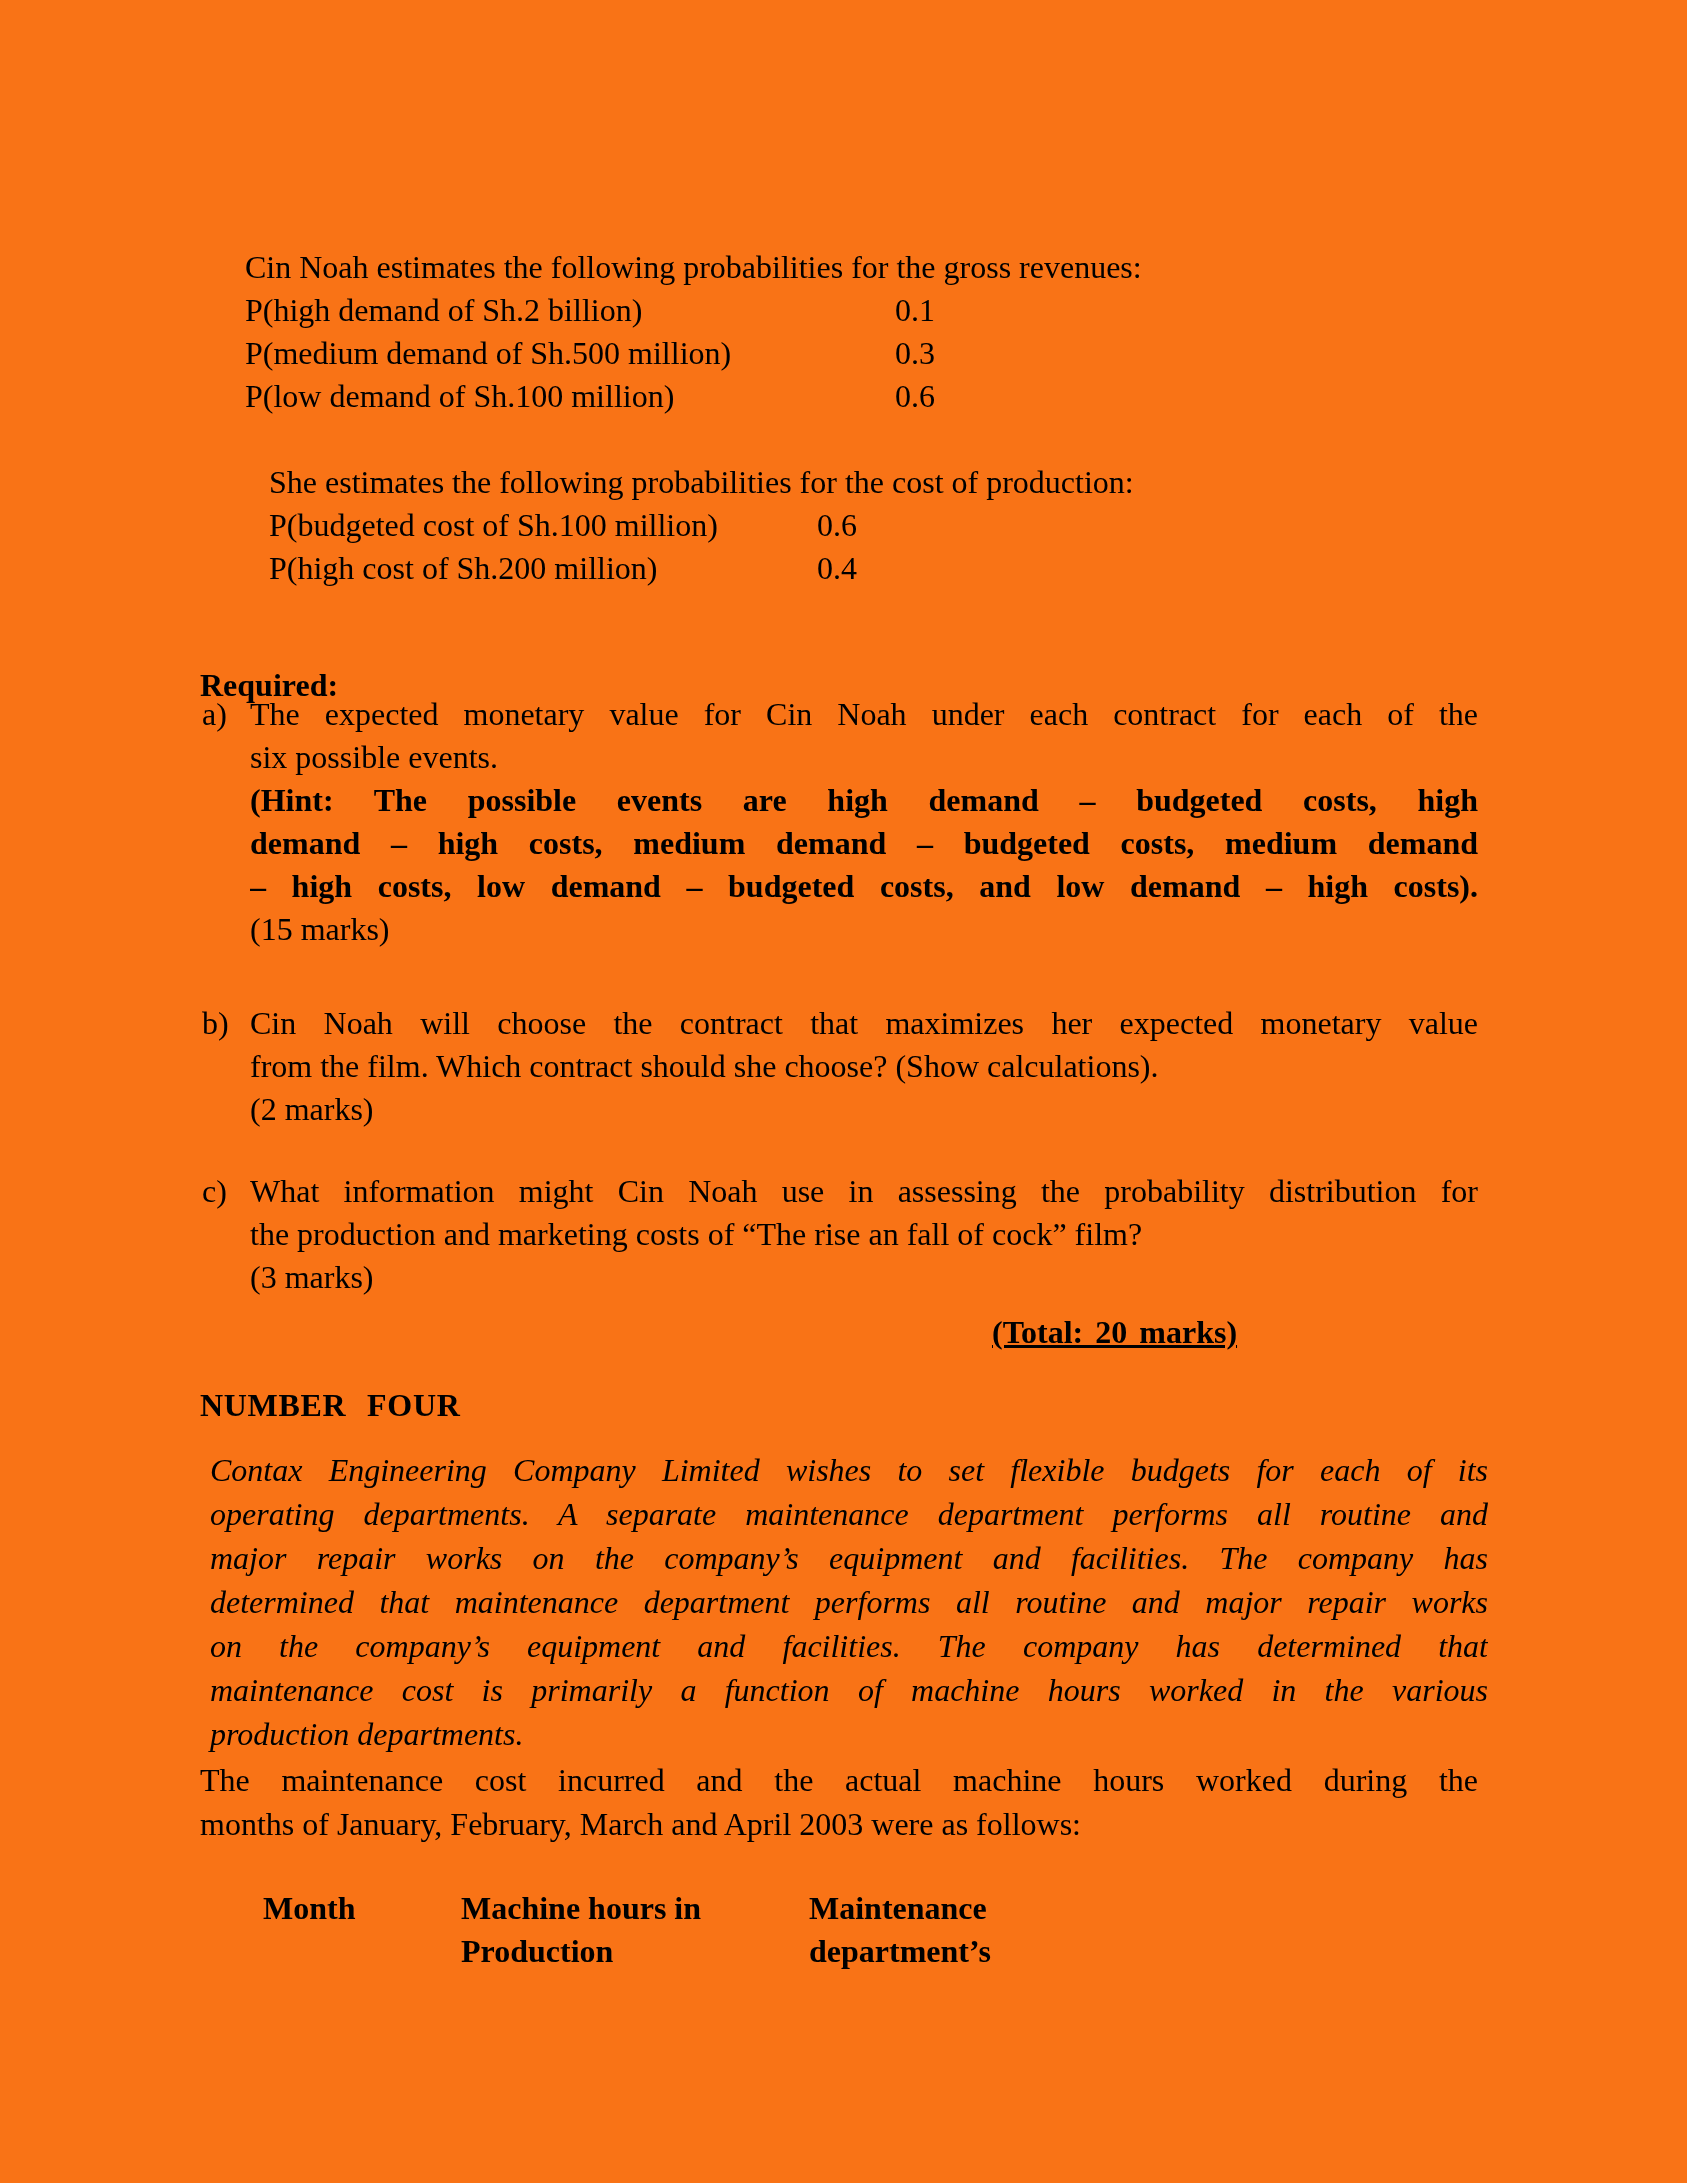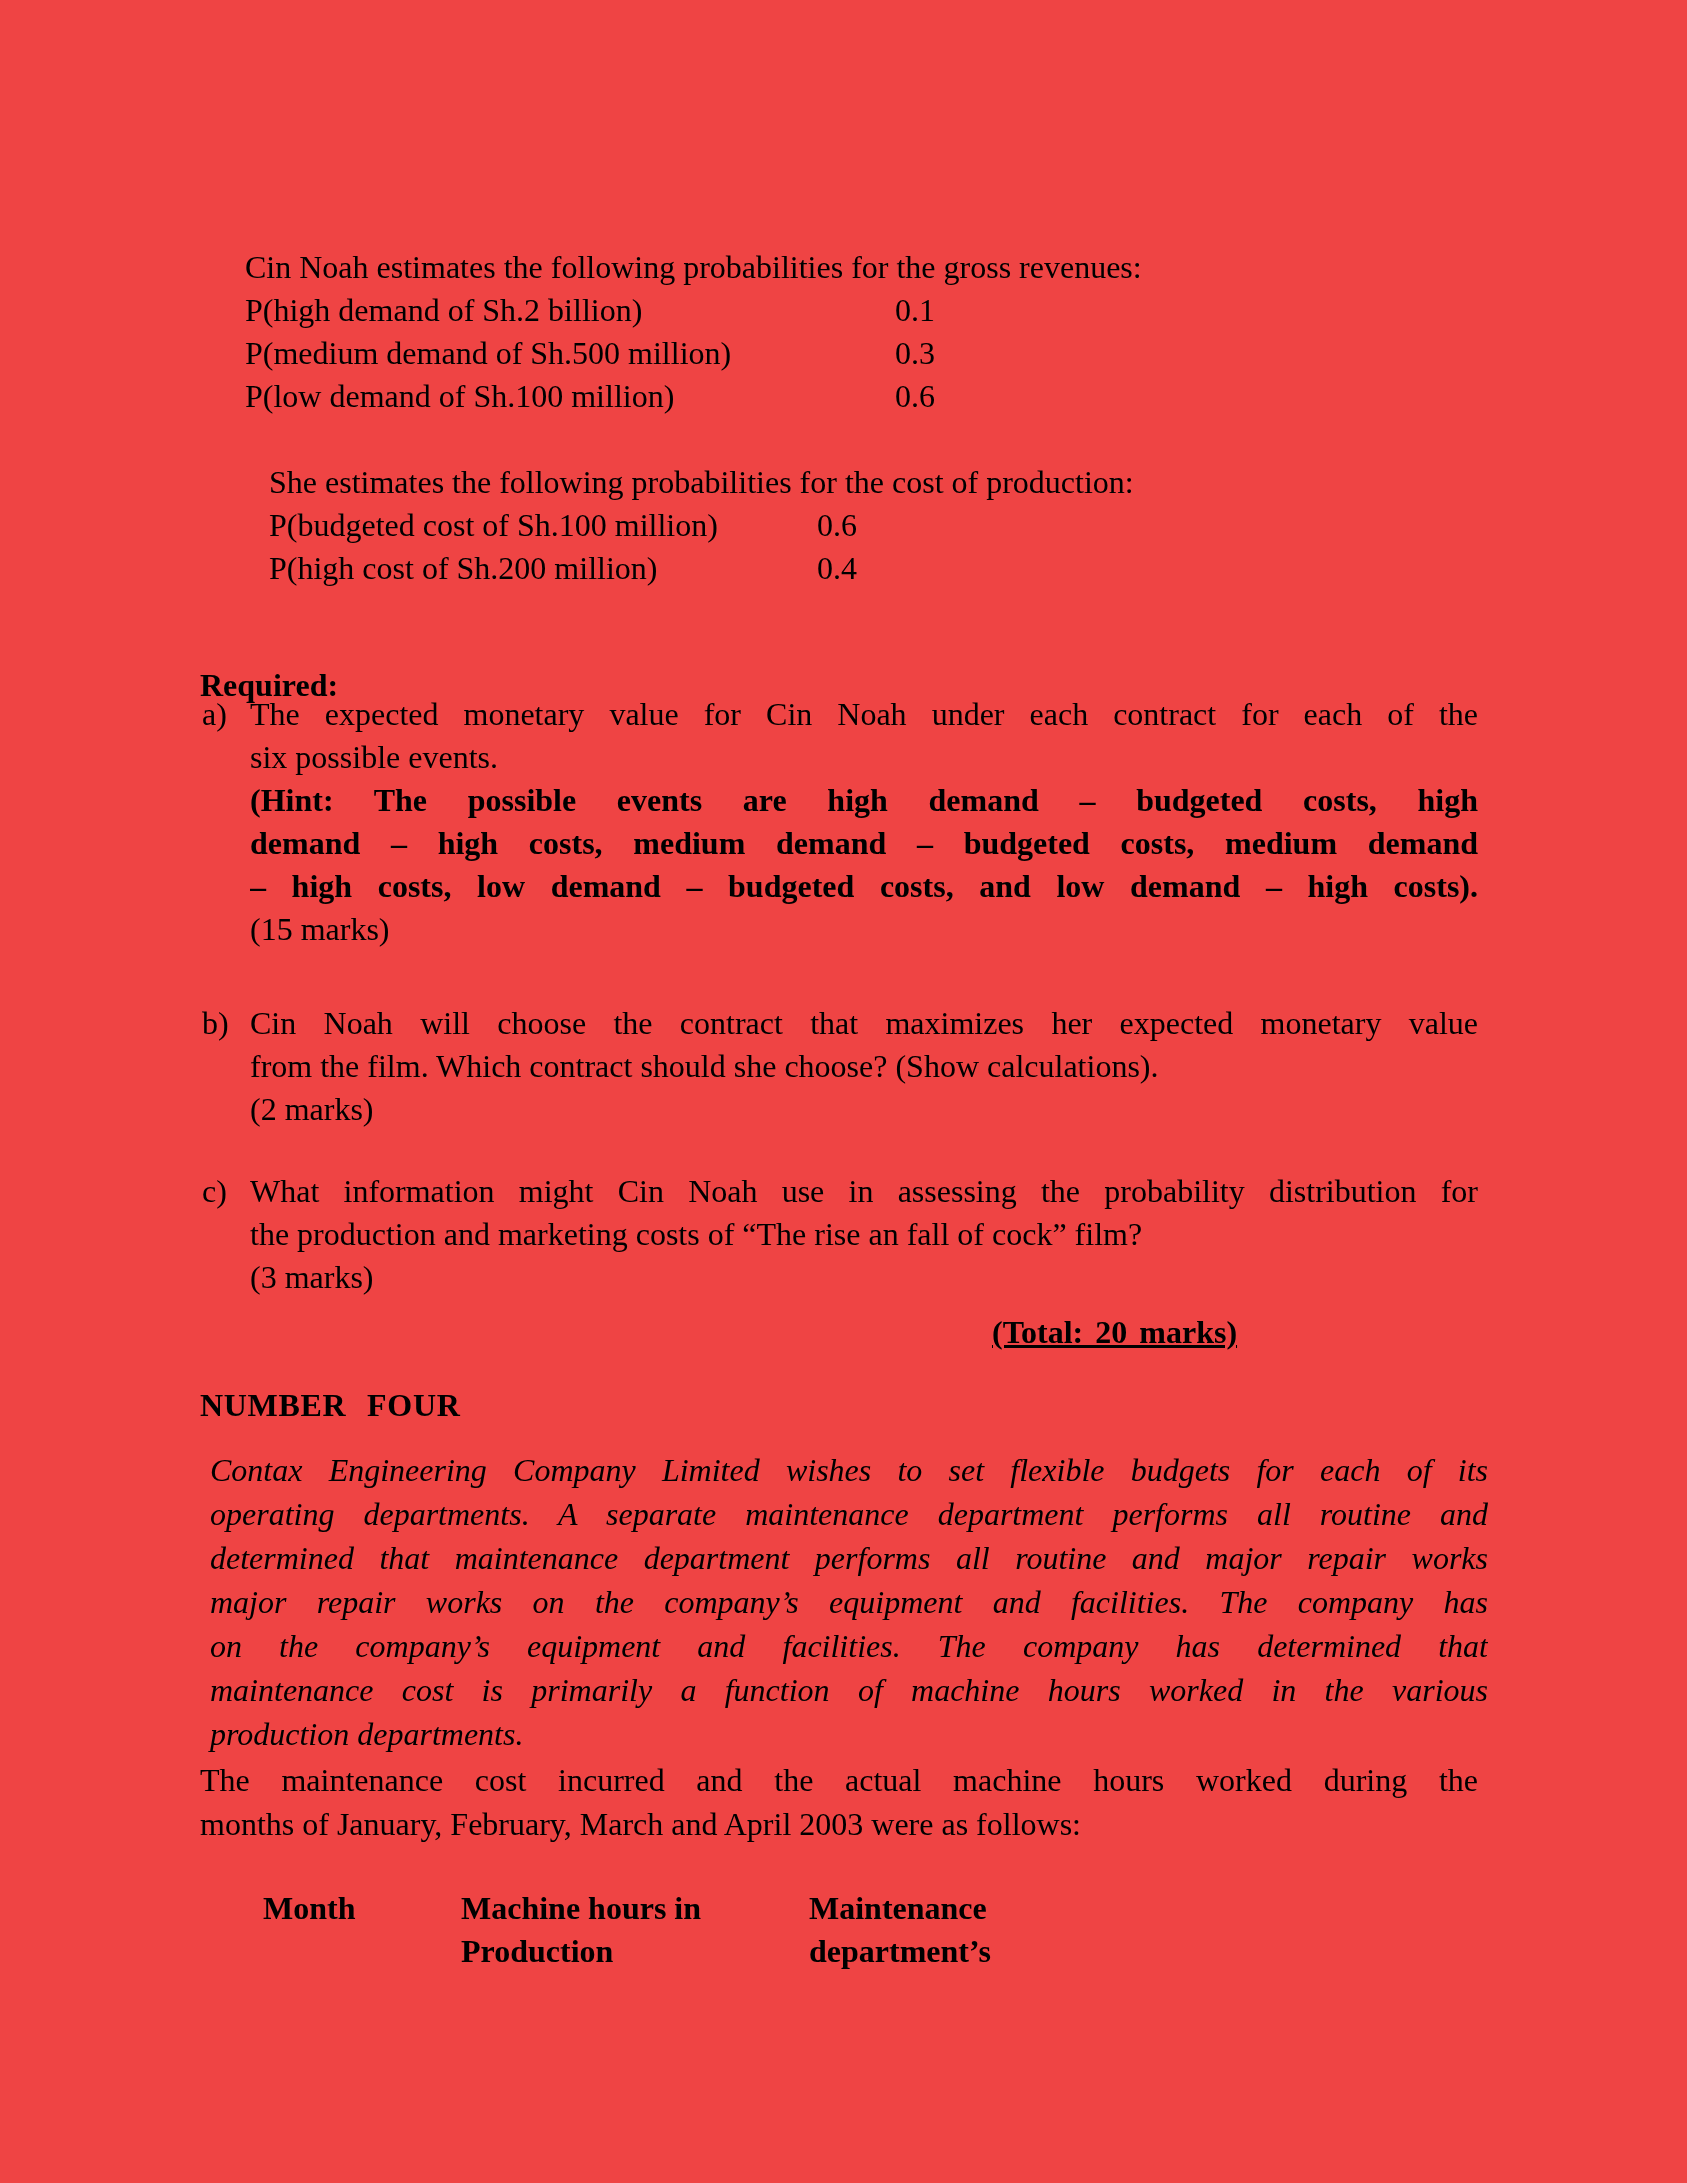--- a/index.html
+++ b/index.html
@@ -15,21 +15,21 @@
     color: #000000;
     font-size: 32px;
     line-height: 43px;
     overflow: hidden;
   }
   .page {
     position: absolute;
     left: 0; top: 0;
     width: 1687px;
     height: 2183px;
-    background: #ef4444;
+    background: #f97316;
   }
   .blk { position: absolute; }
   .prow { position: relative; height: 43px; white-space: nowrap; }
   .pval { position: absolute; top: 0; }
   .pval-rev { left: 650px; }
   .pval-cost { left: 548px; }
   .bold { font-weight: bold; }
   .item { position: absolute; width: 1276px; }
   .item .marker { position: absolute; left: 0; top: 0; }
   .item .content { margin-left: 48px; }
@@ -113,22 +113,22 @@
     </div>
   </div>
 
   <div class="blk total" style="left:992px; top:1311px;">(Total: 20 marks)</div>
 
   <div class="blk heading-caps" style="left:200px; top:1384px;">NUMBER FOUR</div>
 
   <div class="blk para para67" style="left:210px; top:1448px; width:1278px;font-style:italic;">
     <div class="jline">Contax Engineering Company Limited wishes to set flexible budgets for each of its</div>
     <div class="jline">operating departments. A separate maintenance department performs all routine and</div>
+    <div class="jline">major repair works on the company’s equipment and facilities. The company has</div>
     <div class="jline">determined that maintenance department performs all routine and major repair works</div>
-    <div class="jline">major repair works on the company’s equipment and facilities. The company has</div>
     <div class="jline">on the company’s equipment and facilities. The company has determined that</div>
     <div class="jline">maintenance cost is primarily a function of machine hours worked in the various</div>
     <div class="lline">production departments.</div>
   </div>
 
   <div class="blk para" style="left:200px; top:1759px; width:1278px;">
     <div class="jline">The maintenance cost incurred and the actual machine hours worked during the</div>
     <div class="lline">months of January, February, March and April 2003 were as follows:</div>
   </div>
 

